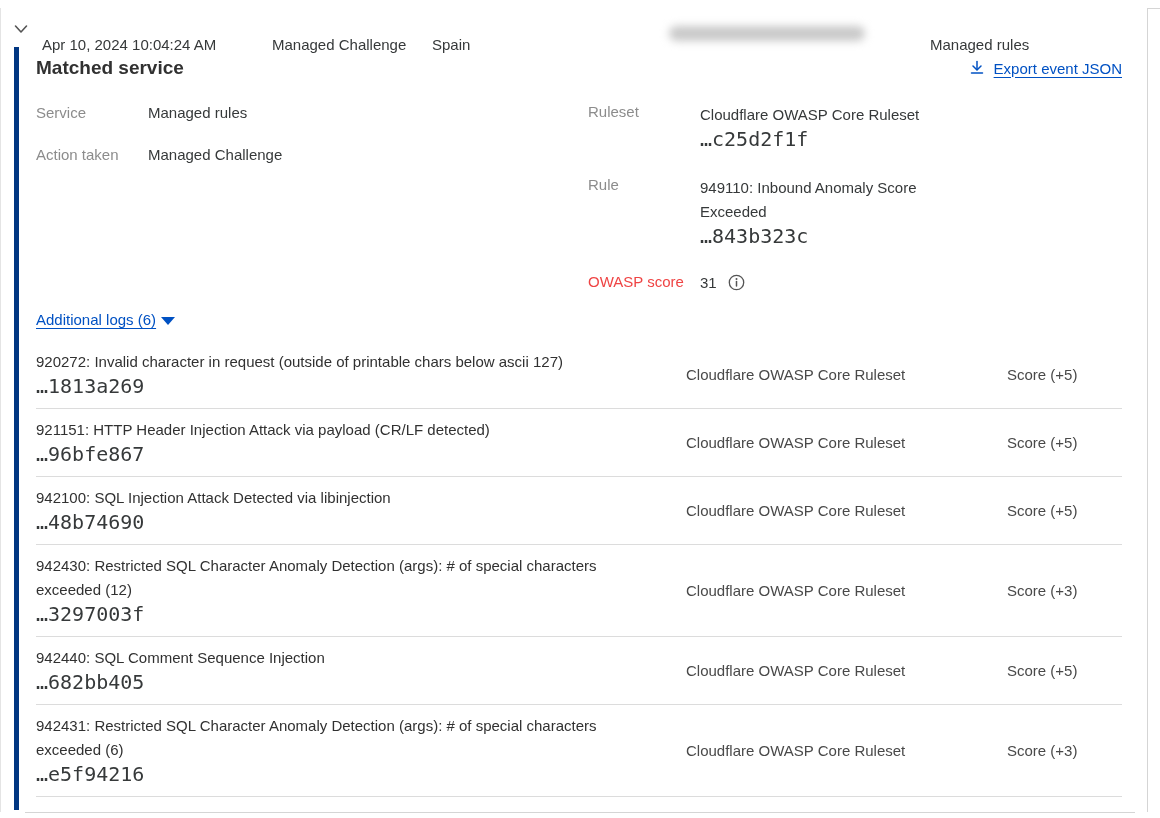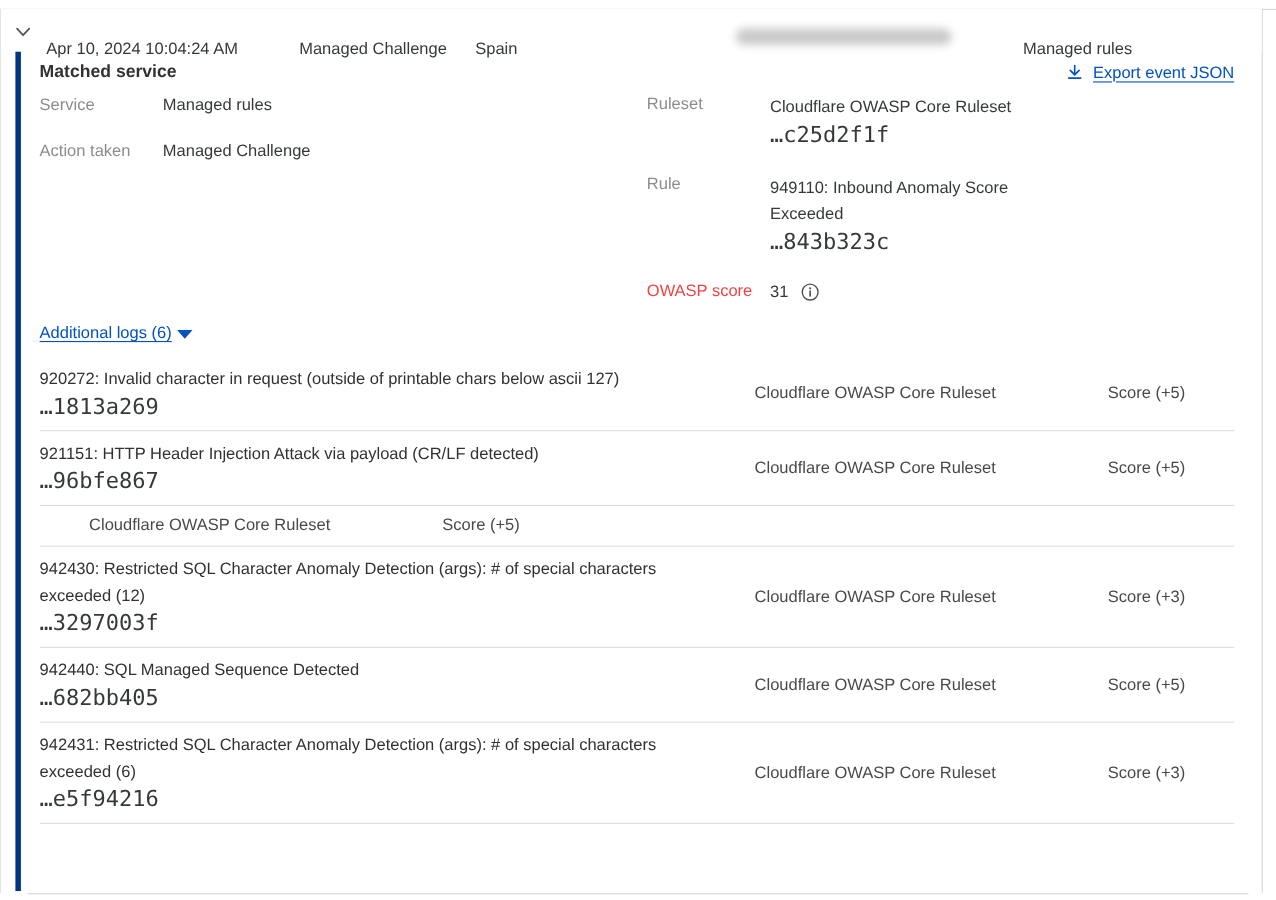--- a/index.html
+++ b/index.html
@@ -21,25 +21,25 @@
   .c-action  { left:271px; }
   .c-country { left:431px; }
   .c-service { left:929px; }
   .redacted  { position:absolute; top:18px; left:668px; width:196px; height:15px; background:#c9c9c9; border-radius:8px; filter:blur(4px); }
 
   
   .detail { position:absolute; top:47px; left:14px; width:1133px; min-height:763px;
             border-left:5px solid #003681; padding:0 25px 0 17px; }
 
   .detail-header { display:flex; justify-content:space-between; align-items:center; margin-top:10px; }
-  .detail-title { font-size:16px; font-weight:700; color:#313131; }
+  .detail-title { font-size:19px; font-weight:700; color:#313131; }
   .export-link { display:flex; align-items:center; gap:9px; color:#0051c3; cursor:pointer; }
   .export-link .txt { text-decoration:underline; text-underline-offset:3px; }
 
-  .fields { display:flex; margin-top:11px; }
+  .fields { display:flex; margin-top:24px; }
   .col-left { width:552px; }
   .col-right { flex:1; }
   .field { display:flex; margin-bottom:23px; line-height:19px; }
   .field .lbl { width:112px; flex:0 0 112px; color:#8c8c8c; }
   .field .val { color:#36393a; }
   .field-block { display:flex; margin-bottom:25px; }
   .vblock { width:250px; line-height:24px; }
   .mono { font-family:"DejaVu Sans Mono", monospace; font-size:20px; color:#36393a; }
   .owasp-val { display:flex; align-items:center; gap:11px; }
   .info-icon { display:inline-flex; cursor:pointer; margin-top:1px; }
@@ -164,20 +164,24 @@
     </div>
     <div class="log-ruleset">
       <span>Cloudflare OWASP Core Ruleset</span>
     </div>
     <div class="log-score">
       <span>Score (+5)</span>
     </div>
   </div>
 
   <div class="log-row">
+    <div class="log-desc">
+      <div>942100: SQL Injection Attack Detected via libinjection</div>
+      <div class="mono">…48b74690</div>
+    </div>
     <div class="log-ruleset">
       <span>Cloudflare OWASP Core Ruleset</span>
     </div>
     <div class="log-score">
       <span>Score (+5)</span>
     </div>
   </div>
 
   <div class="log-row">
     <div class="log-desc">
@@ -187,21 +191,21 @@
     <div class="log-ruleset">
       <span>Cloudflare OWASP Core Ruleset</span>
     </div>
     <div class="log-score">
       <span>Score (+3)</span>
     </div>
   </div>
 
   <div class="log-row">
     <div class="log-desc">
-      <div>942440: SQL Managed Sequence Detected</div>
+      <div>942440: SQL Comment Sequence Injection</div>
       <div class="mono">…682bb405</div>
     </div>
     <div class="log-ruleset">
       <span>Cloudflare OWASP Core Ruleset</span>
     </div>
     <div class="log-score">
       <span>Score (+5)</span>
     </div>
   </div>
 

